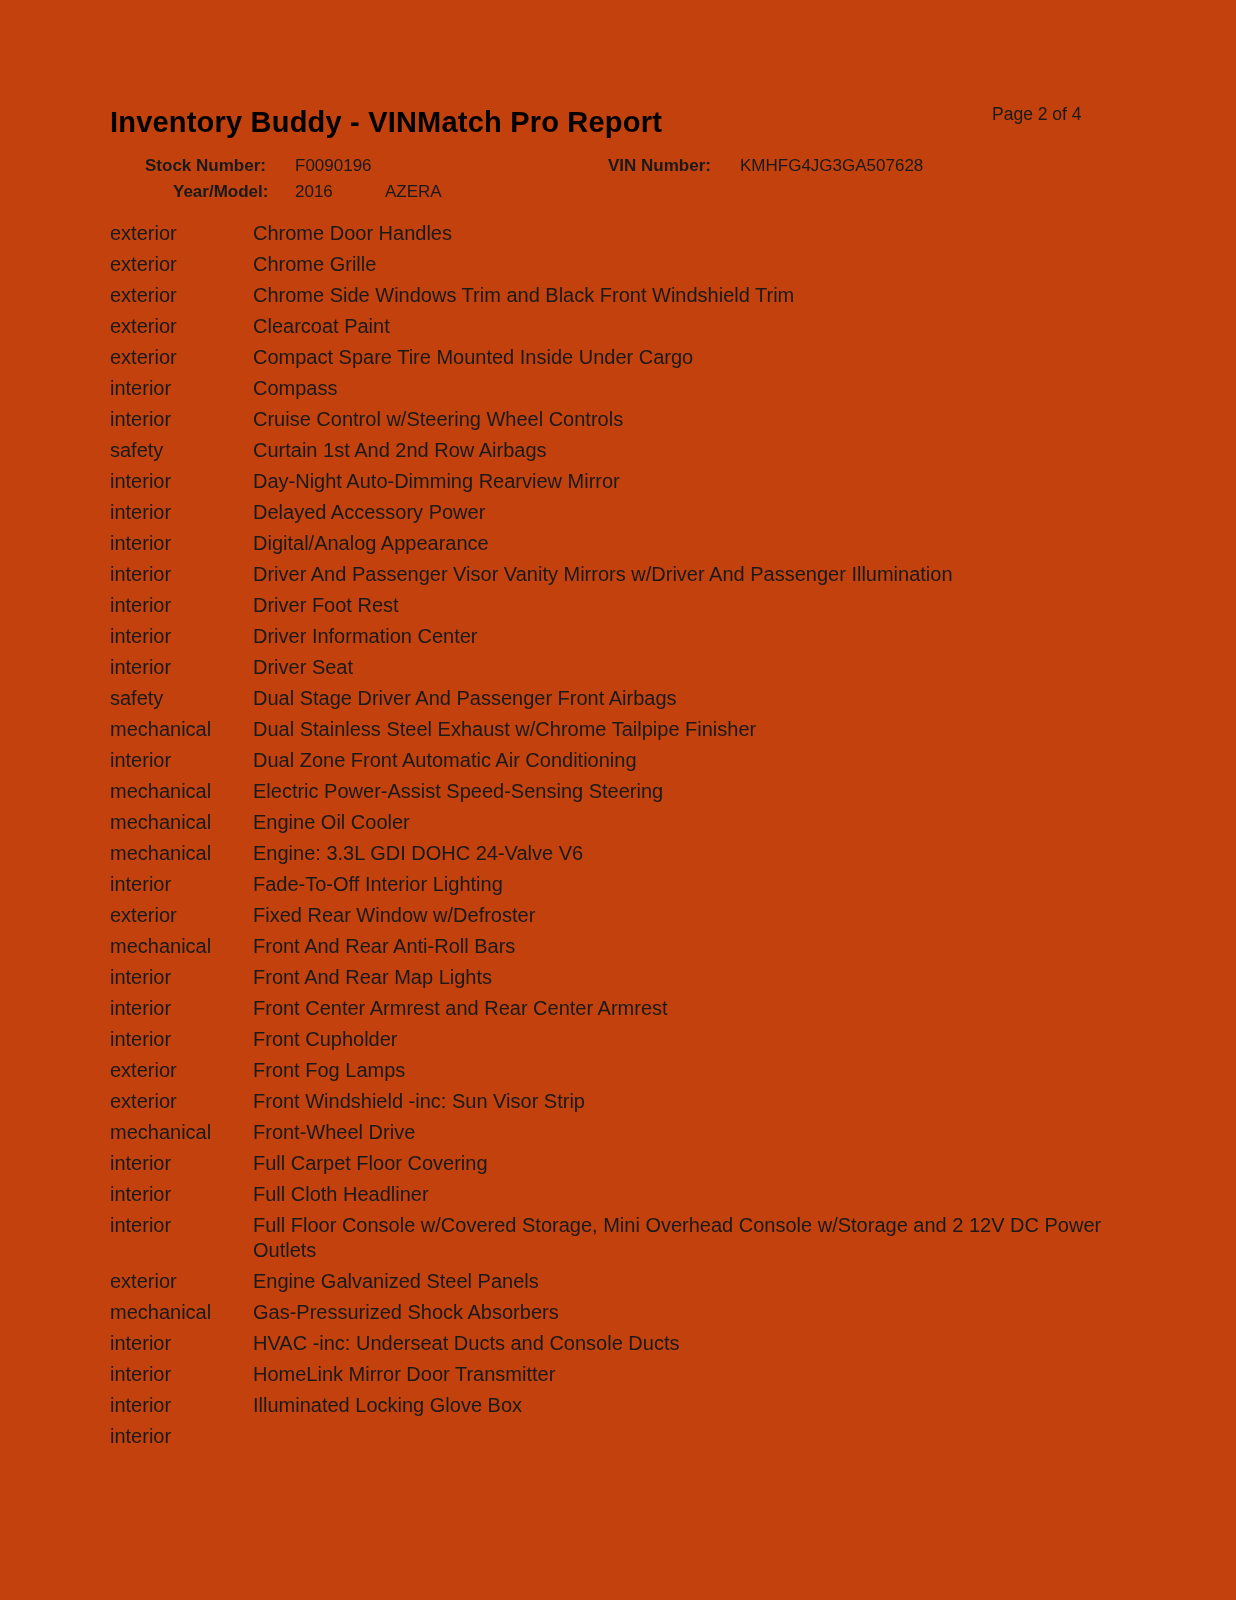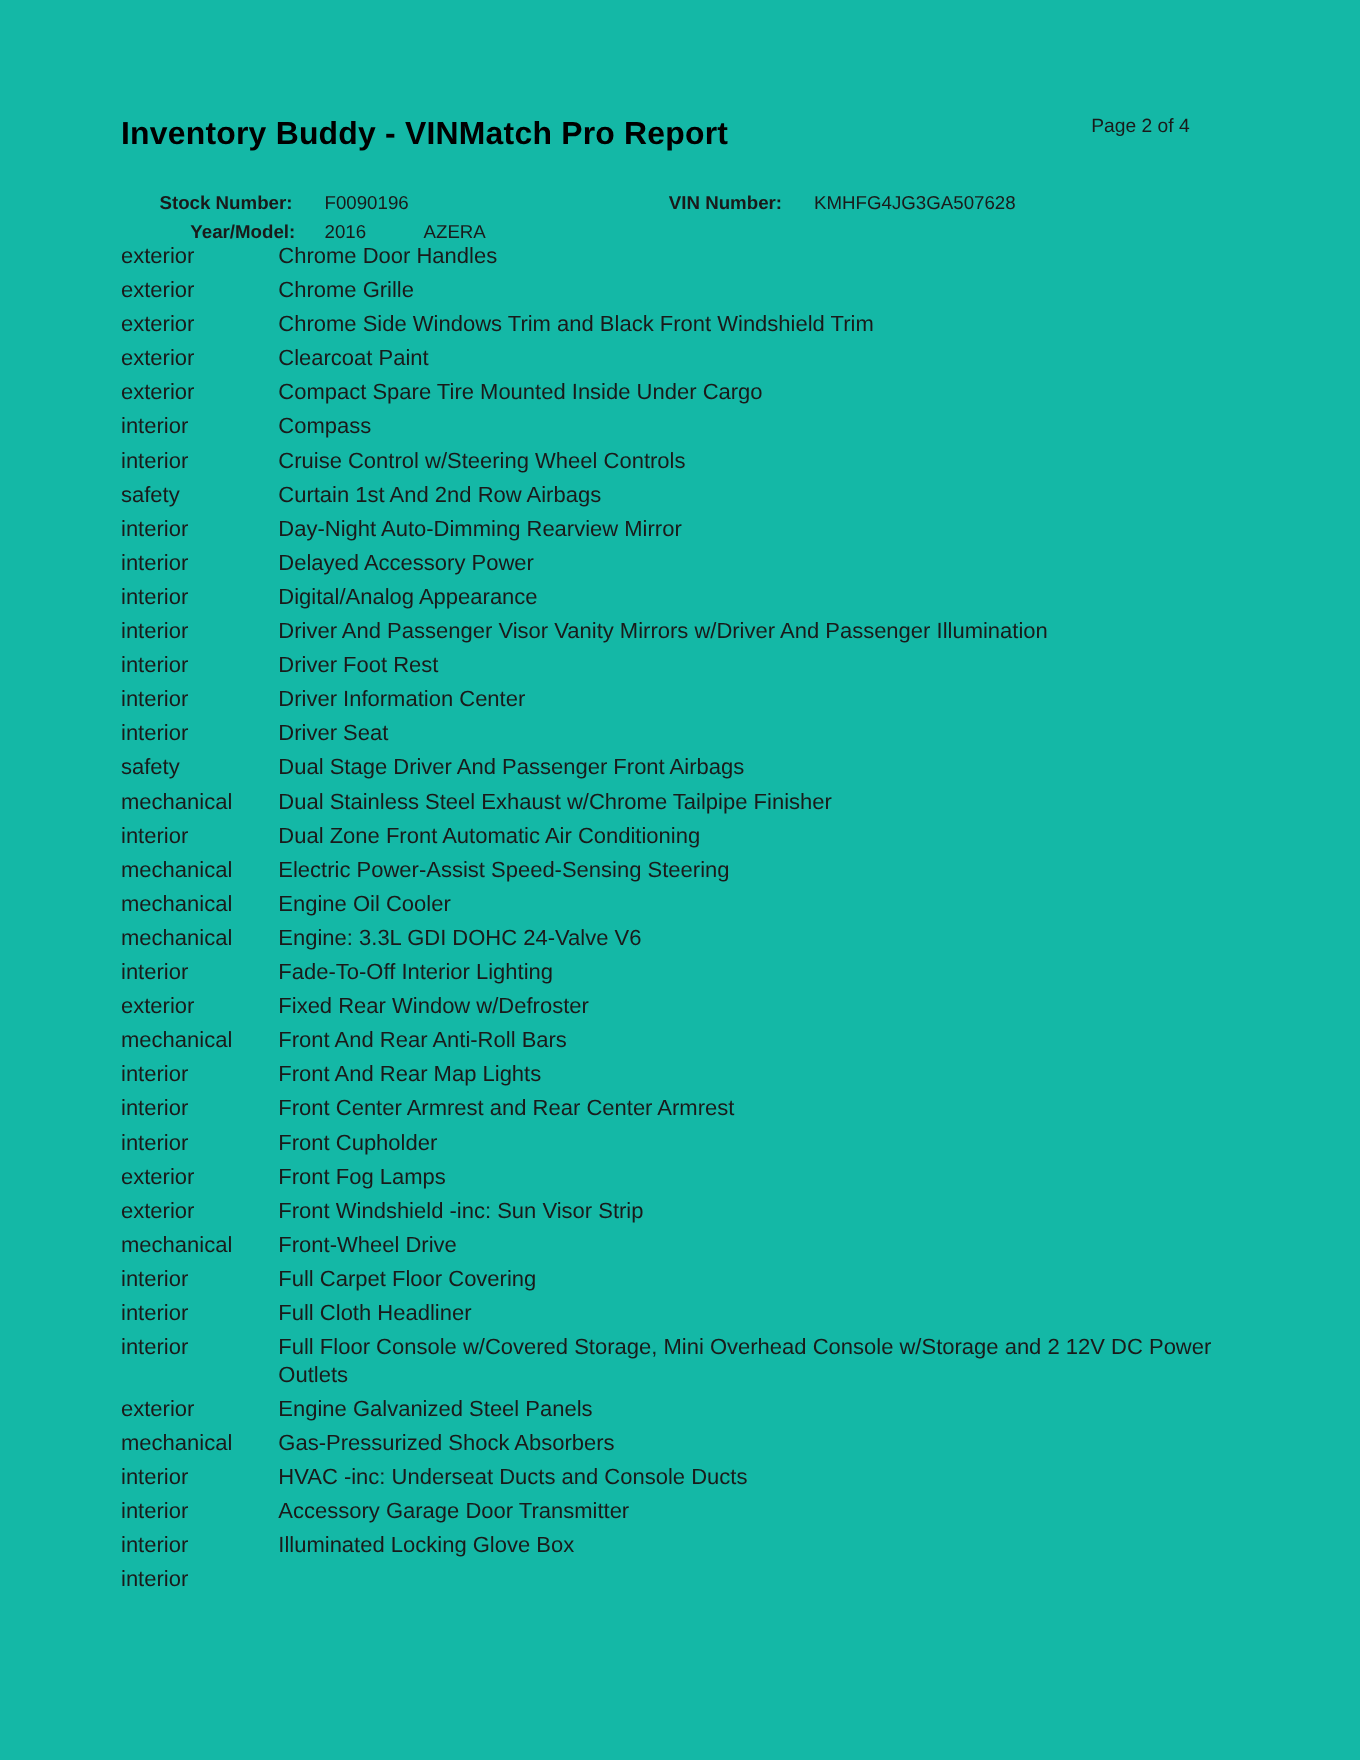--- a/index.html
+++ b/index.html
@@ -5,40 +5,40 @@
   * { margin: 0; padding: 0; box-sizing: border-box; }
   html, body { background: #ffffff; }
   body {
     width: 1236px;
     height: 1600px;
     position: relative;
     font-family: "Liberation Sans", sans-serif;
     color: #1a1a1a;
     overflow: hidden;
   }
-  .page { position: absolute; inset: 0; background: #14b8a6; }
+  .page { position: absolute; inset: 0; background: #c2410c; }
 
   .report-title {
     position: absolute;
     left: 110px;
     top: 106px;
     font-size: 29px;
     font-weight: bold;
     color: #000000;
     letter-spacing: 0.2px;
   }
   .page-indicator {
     position: absolute;
     left: 992px;
     top: 104px;
     font-size: 17.5px;
     color: #1a1a1a;
   }
 
-  .meta { position: absolute; font-size: 17px; white-space: nowrap; margin-top: 19px; }
+  .meta { position: absolute; font-size: 17px; white-space: nowrap; }
   .meta.bold { font-weight: bold; }
 
   .meta-stock-label  { left: 145px; top: 156px; }
   .meta-stock-value  { left: 295px; top: 156px; }
   .meta-vin-label    { left: 608px; top: 156px; }
   .meta-vin-value    { left: 740px; top: 156px; text-align: center; }
   .meta-ym-label     { left: 173px; top: 182px; }
   .meta-ym-year      { left: 295px; top: 182px; }
   .meta-ym-model     { left: 385px; top: 182px; }
 
@@ -260,21 +260,21 @@
     <span class="feature-text">Gas-Pressurized Shock Absorbers</span>
   </div>
 
   <div class="feature-row">
     <span class="feature-category">interior</span>
     <span class="feature-text">HVAC -inc: Underseat Ducts and Console Ducts</span>
   </div>
 
   <div class="feature-row">
     <span class="feature-category">interior</span>
-    <span class="feature-text">Accessory Garage Door Transmitter</span>
+    <span class="feature-text">HomeLink Mirror Door Transmitter</span>
   </div>
 
   <div class="feature-row">
     <span class="feature-category">interior</span>
     <span class="feature-text">Illuminated Locking Glove Box</span>
   </div>
 
   <div class="feature-row">
     <span class="feature-category">interior</span>
   </div>

